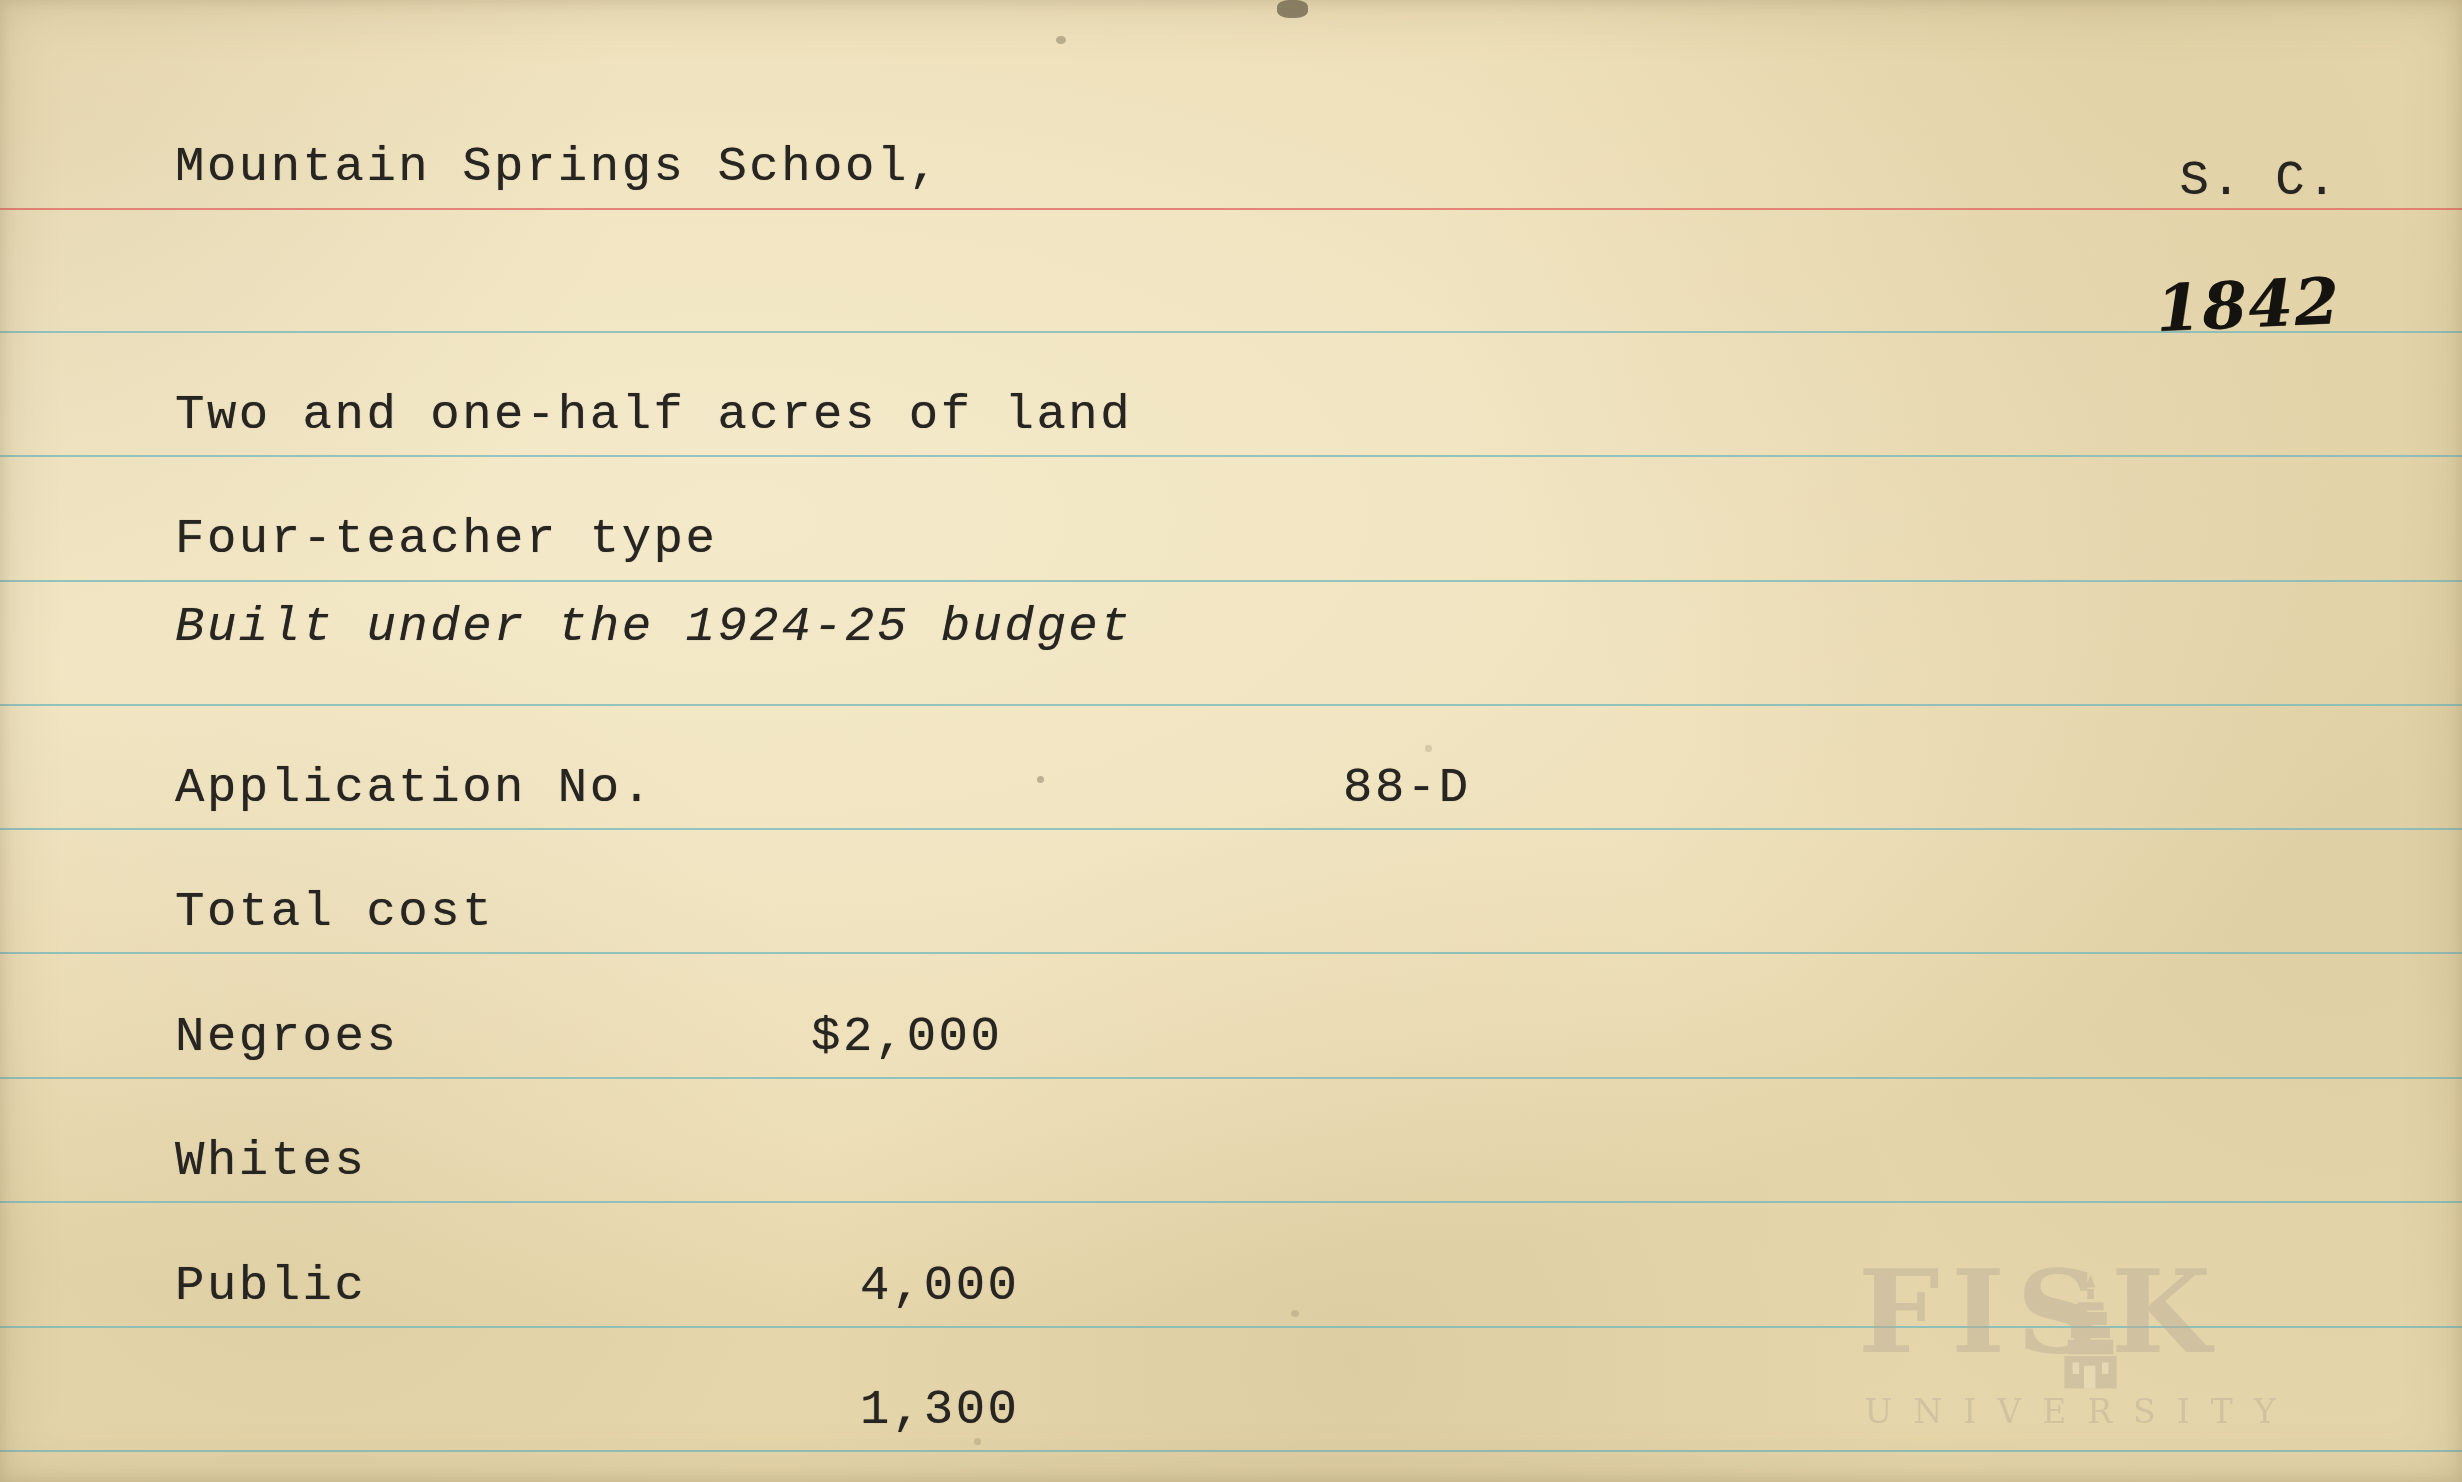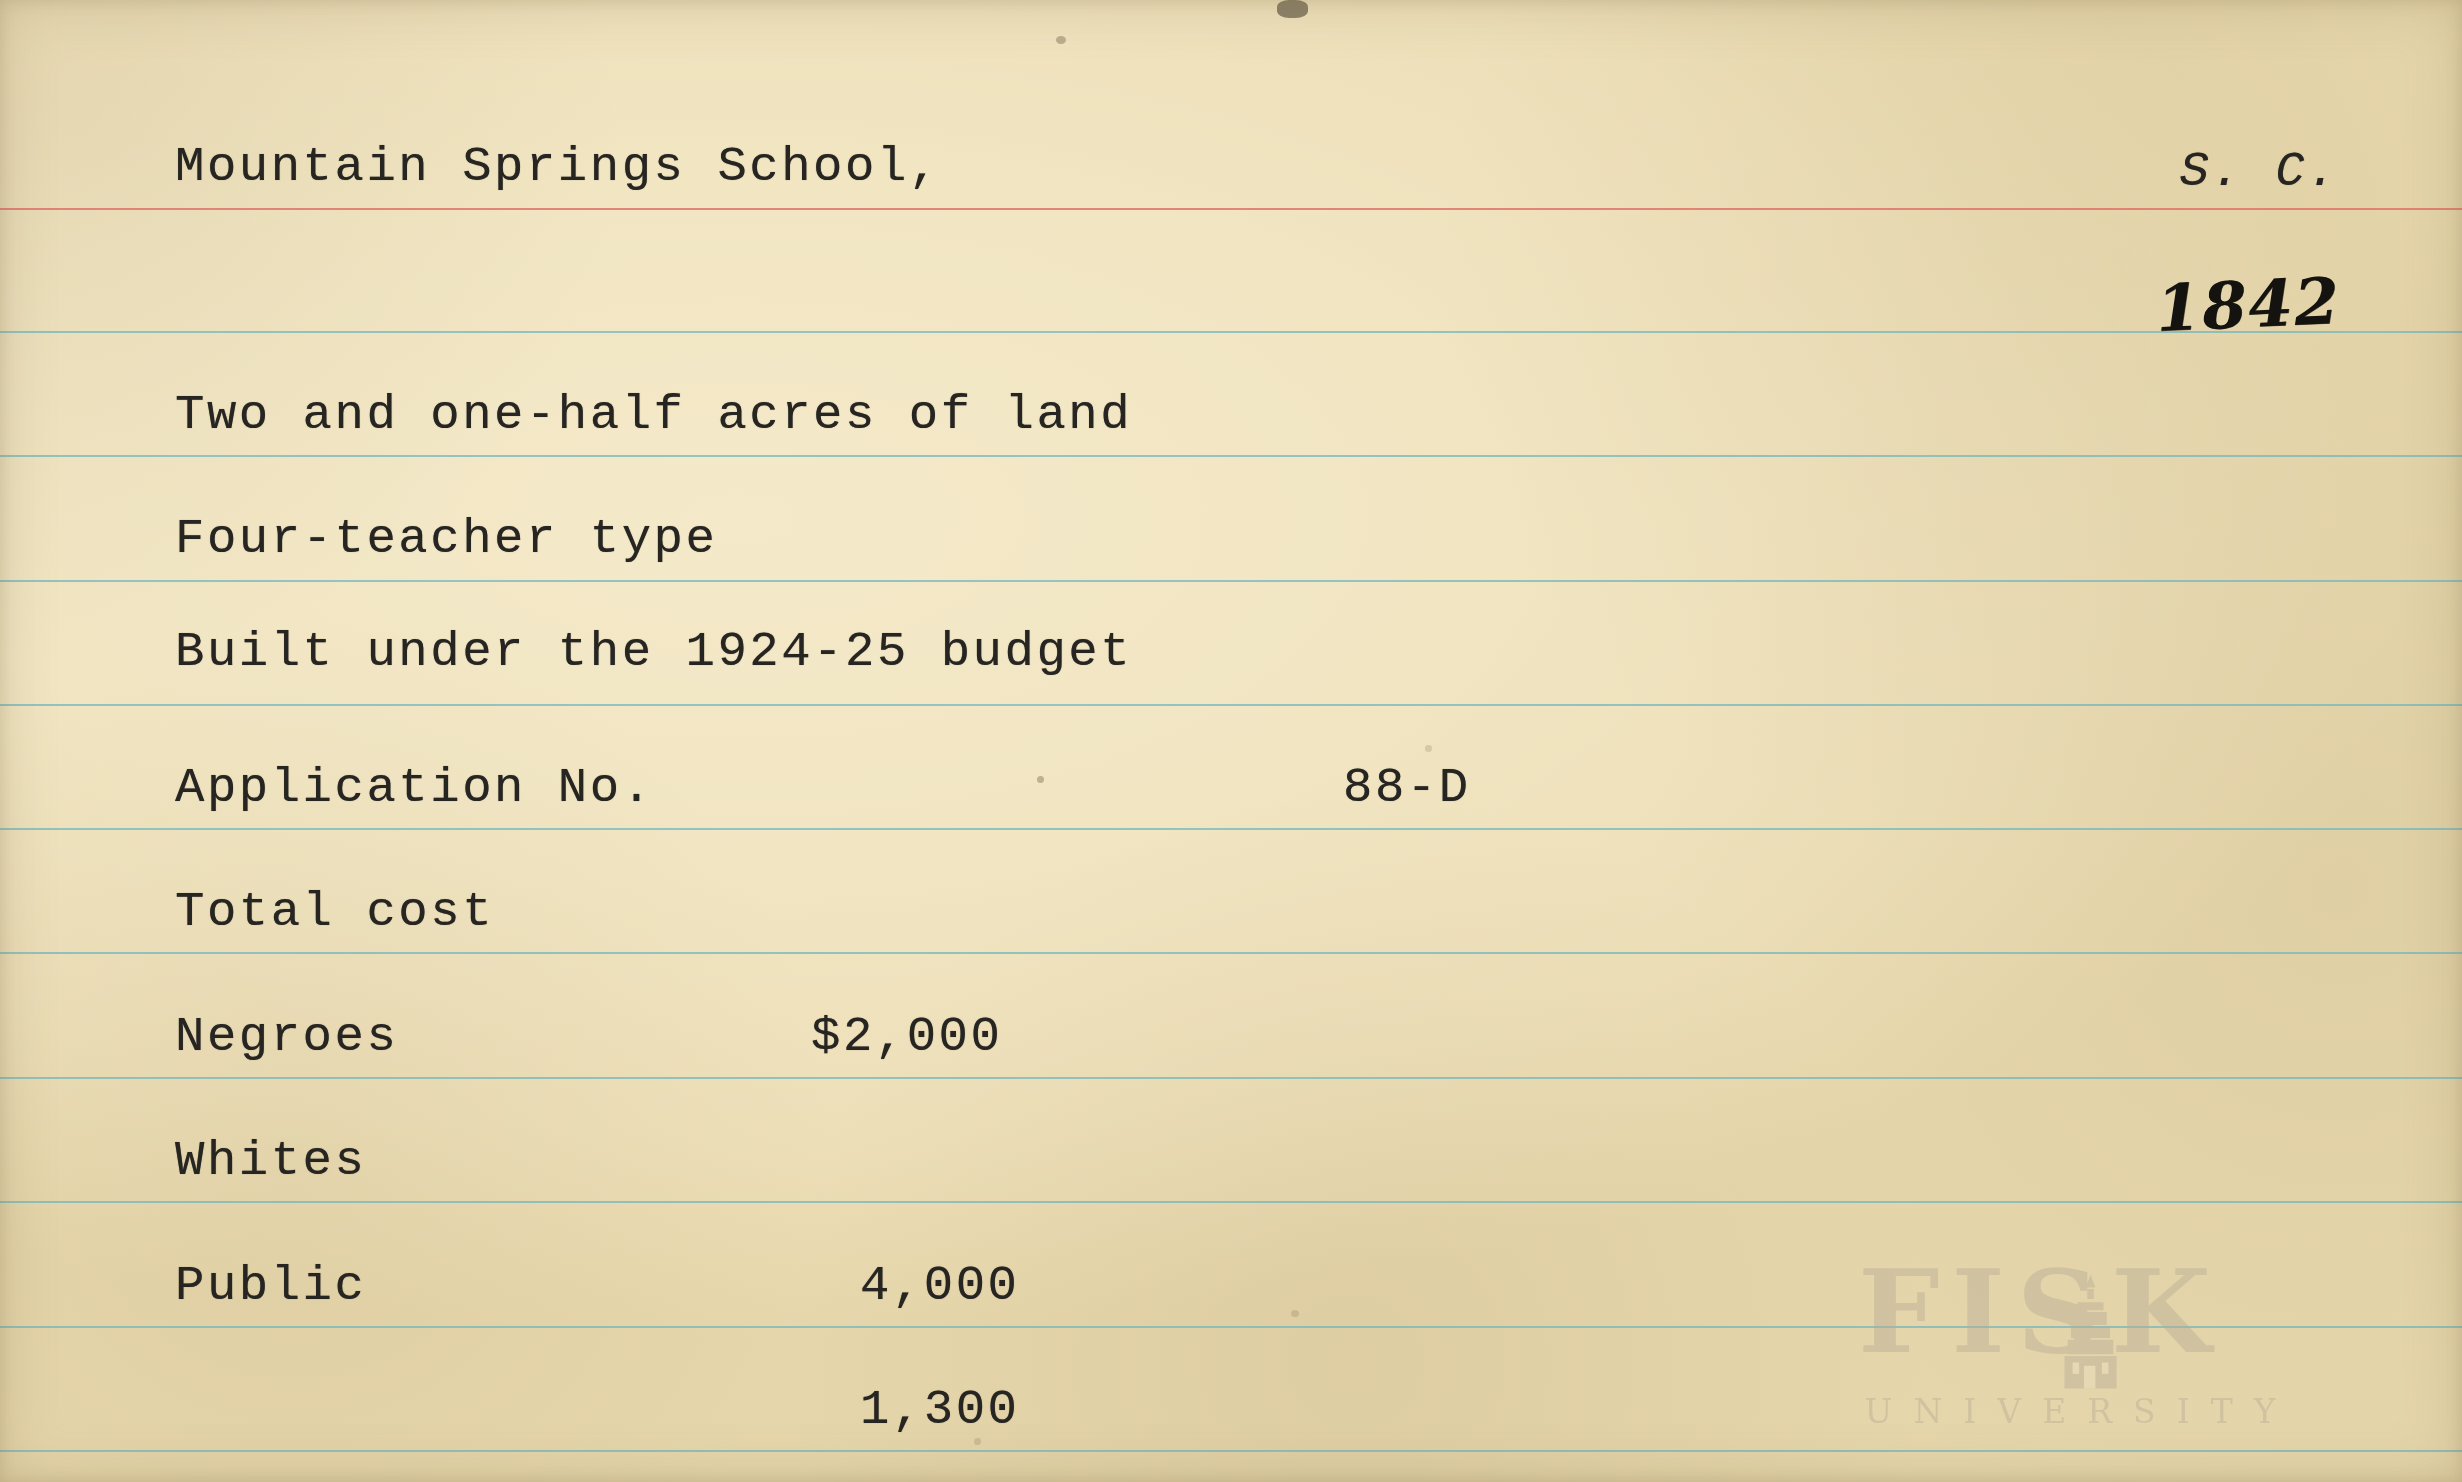--- a/index.html
+++ b/index.html
@@ -164,30 +164,30 @@
     <div class="rule" style="top:1077px;"></div>
     <div class="rule" style="top:1201px;"></div>
     <div class="rule" style="top:1326px;"></div>
     <div class="rule" style="top:1450px;"></div>
   </div>
 
   <div class="lines">
 
     <div class="line" style="left:175px; top:139px;">Mountain Springs School,</div>
 
-    <div class="line right" style="top:144px;font-style:italic;">S. C.</div>
+    <div class="line right" style="top:153px;">S. C.</div>
 
 
     <div class="handwritten">1842</div>
 
     <div class="line" style="left:175px; top:387px;">Two and one-half acres of land</div>
 
     <div class="line" style="left:175px; top:511px;">Four-teacher type</div>
 
-    <div class="line" style="left:175px; top:624px;">Built under the 1924-25 budget</div>
+    <div class="line" style="left:175px; top:599px;font-style:italic;">Built under the 1924-25 budget</div>
 
     <div class="line" style="left:175px; top:760px;">Application No.</div>
     <div class="line" style="left:1343px; top:760px;">88-D</div>
 
     <div class="line" style="left:175px; top:884px;">Total cost</div>
 
     <div class="line" style="left:175px; top:1009px;">Negroes</div>
     <div class="line" style="left:811px; top:1009px;">$2,000</div>
 
     <div class="line" style="left:175px; top:1133px;">Whites</div>

